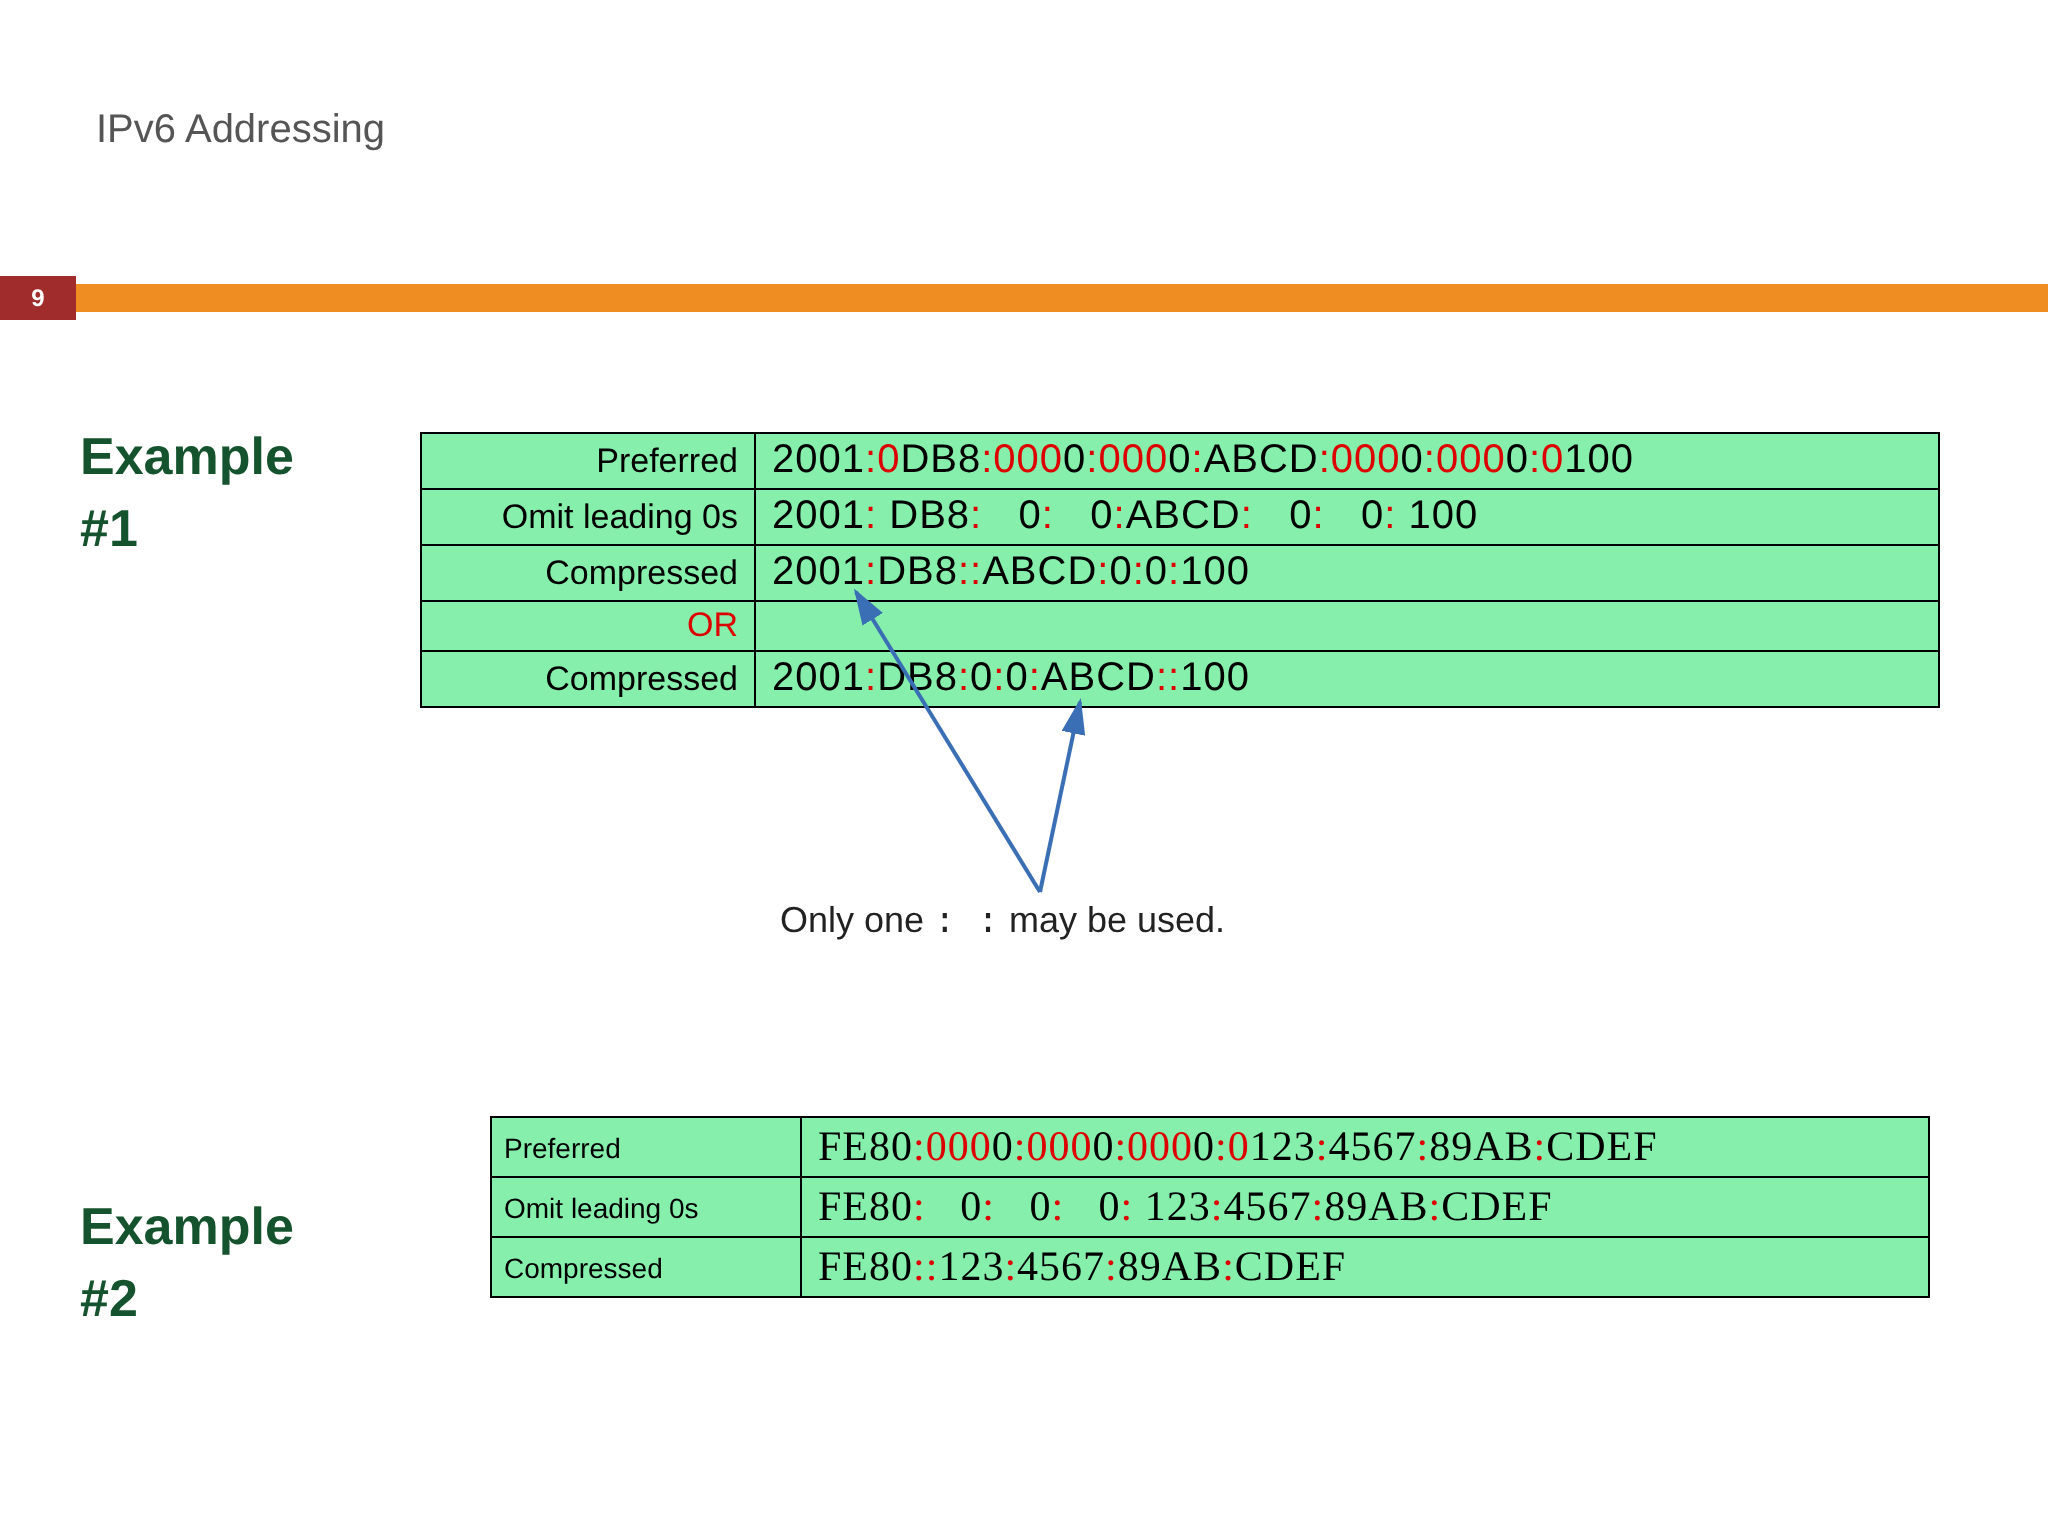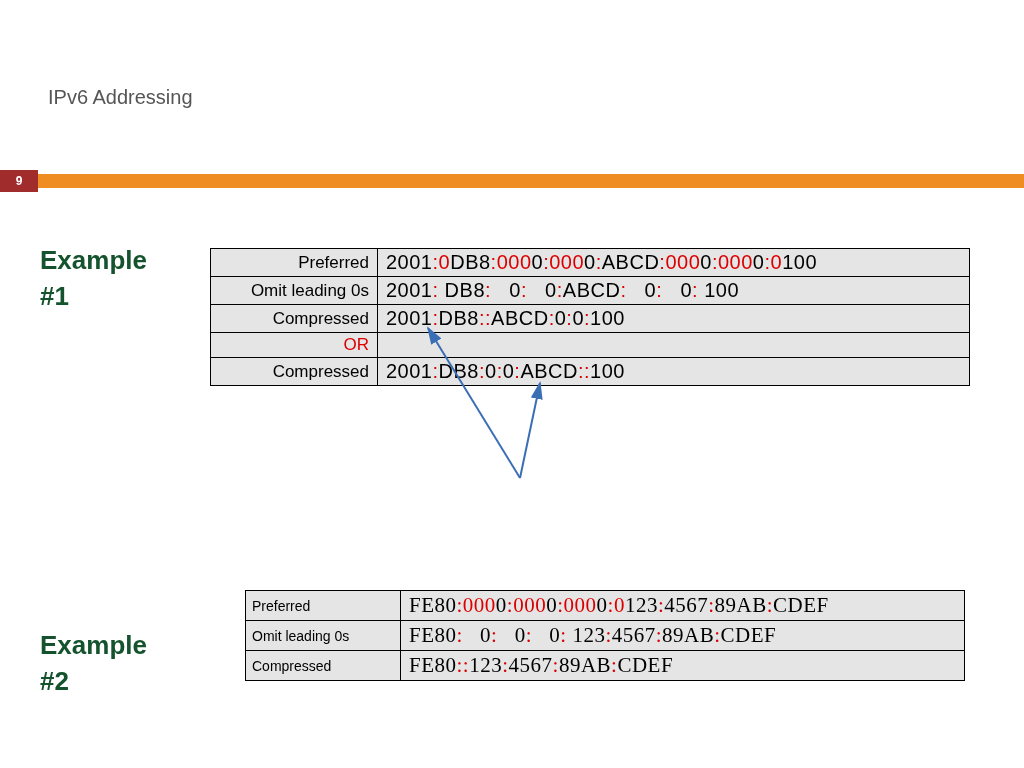--- a/index.html
+++ b/index.html
@@ -8,21 +8,20 @@
     width: 1024px;
     height: 768px;
     background: #fff;
     font-family: Arial, Helvetica, sans-serif;
     overflow: hidden;
   }
   .slide {
     position: relative;
     width: 1024px;
     height: 580px;
-    margin-top: 32px;
   }
   .topic {
     position: absolute;
     left: 48px;
     top: 54px;
     font-size: 20px;
     color: #555;
   }
   .title {
     position: absolute;
@@ -65,21 +64,21 @@
     font-size: 26px;
     color: #14532d;
     line-height: 1.4;
   }
   .ex1-label { left: 40px; top: 210px; }
   .ex2-label { left: 40px; top: 595px; }
 
   table.addr {
     position: absolute;
     border-collapse: collapse;
-    background: #e5e5e5;
+    background: #86efac;
   }
   table.addr td {
     border: 1px solid #000;
     padding: 2px 8px;
     vertical-align: middle;
   }
   .t1 { left: 210px; top: 216px; width: 760px; }
   .t1 td.lbl { width: 150px; text-align: right; font-size: 17px; font-family: Arial; }
   .t1 td.val { font-family: Liberation Sans, sans-serif; font-size: 20px; letter-spacing: 0.5px; }
   .t1 .or { color: #d00; font-family: Arial; font-size: 16px; text-align: right; }
@@ -155,20 +154,23 @@
   <svg class="arrows" viewBox="0 0 760 260">
     <defs>
       <marker id="ah" markerWidth="10" markerHeight="10" refX="8" refY="3" orient="auto">
         <path d="M0,0 L9,3 L0,6 Z" fill="#3b6fb5"></path>
       </marker>
     </defs>
     <line x1="310" y1="230" x2="218" y2="80" stroke="#3b6fb5" stroke-width="2" marker-end="url(#ah)"></line>
     <line x1="310" y1="230" x2="330" y2="135" stroke="#3b6fb5" stroke-width="2" marker-end="url(#ah)"></line>
   </svg>
 
+  <div class="note">
+    <span>Only one </span><span class="cc">: :</span><span> may be used.</span>
+  </div>
 
   <div class="ex-label ex2-label">
     <span>Example</span><br>
     <span>#2</span>
   </div>
 
   <table class="addr t2">
     <tbody>
         <tr>
       <td class="lbl">Preferred</td>

